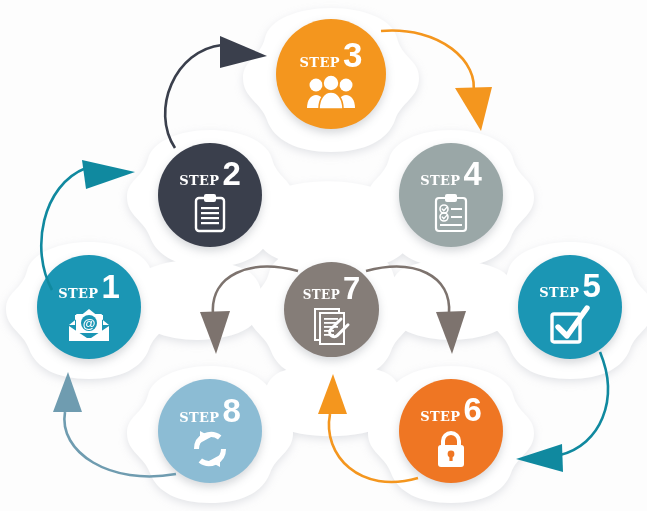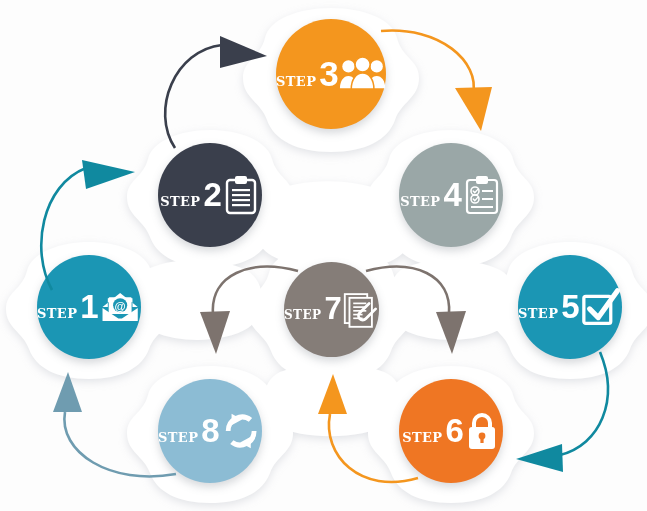--- a/index.html
+++ b/index.html
@@ -30,21 +30,21 @@
     top: 0;
     width: 647px;
     height: 511px;
     z-index: 2;
   }
 
   .step-node {
     position: absolute;
     border-radius: 50%;
     display: flex;
-    flex-direction: row;
+    flex-direction: column;
     align-items: center;
     justify-content: center;
     box-shadow: 0 4px 9px rgba(120,125,135,0.30);
   }
   .step-head {
     display: flex;
     align-items: baseline;
     justify-content: center;
     color: #ffffff;
     line-height: 1;

